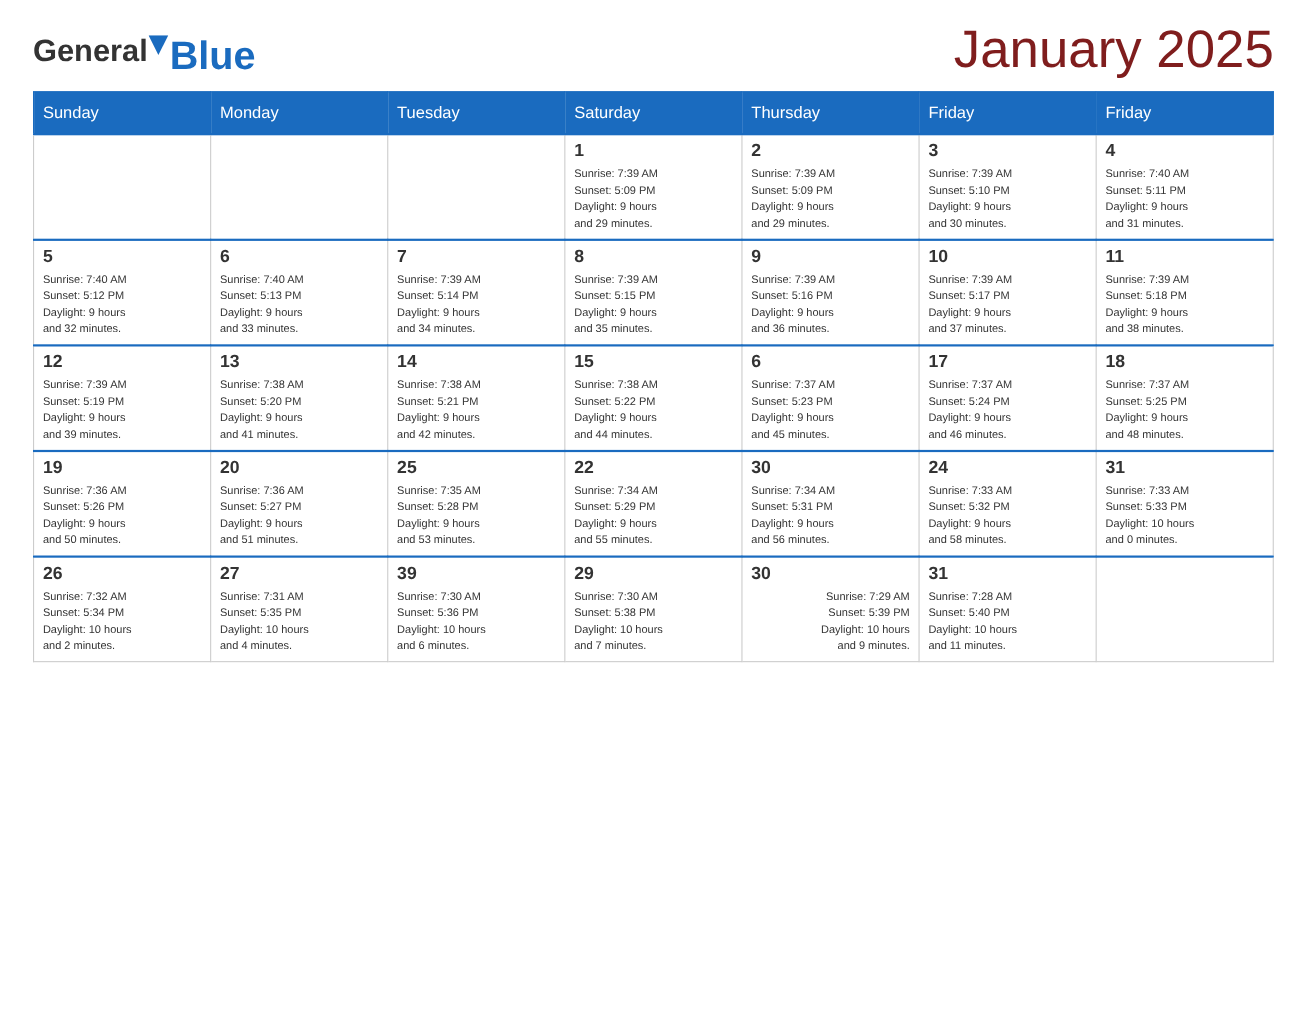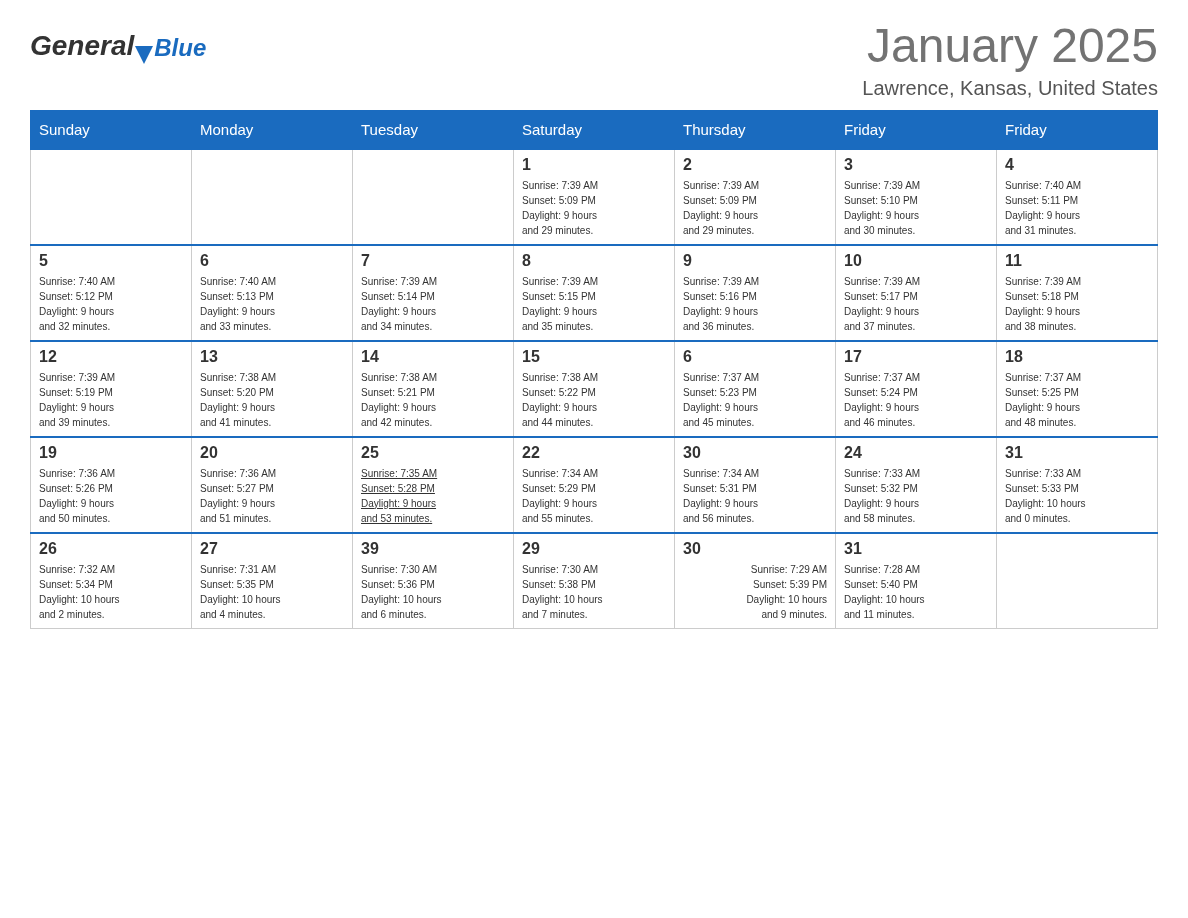--- a/index.html
+++ b/index.html
@@ -11,31 +11,30 @@
       min-height: 918px;
     }
     .header {
       display: flex;
       justify-content: space-between;
       align-items: flex-start;
       margin-bottom: 10px;
     }
     .logo {
       display: flex;
-      align-items: flex-end;
+      align-items: flex-start;
       margin-top: 10px;
-      font-style: italic;
     }
     .title-section {
       text-align: right;
     }
     .month-title {
       font-size: 48px;
       font-weight: normal;
-      color: #737373;
+      color: #7f1d1d;
       line-height: 1.1;
     }
     .location {
       font-size: 20px;
       color: #555;
       margin-top: 4px;
     }
     .calendar {
       width: 100%;
       border-collapse: collapse;
@@ -76,25 +75,24 @@
   </style>
 </head>
 <body>
 
 <div class="header">
   <div class="logo">
     <span style="font-size:28px;font-weight:bold;color:#333;">General</span>
     <svg width="18" height="18" viewBox="0 0 18 18" style="margin: 0 1px; position:relative; top:2px;">
       <polygon points="0,0 18,0 9,18" fill="#1a6bbf"></polygon>
     </svg>
-    <span style="font-size:24px;font-weight:bold;color:#1a6bbf;">Blue</span>
+    <span style="font-size:36px;font-weight:bold;color:#1a6bbf;">Blue</span>
   </div>
   <div class="title-section">
     <div class="month-title">January 2025</div>
-    <div class="location">Lawrence, Kansas, United States</div>
   </div>
 </div>
 
 <table class="calendar">
   <thead>
     <tr>
     <th>Sunday</th>
         <th>Monday</th>
         <th>Tuesday</th>
         <th>Saturday</th>
@@ -249,21 +247,21 @@
         </td>
         <td>
           <div class="day-number">20</div>
           <div class="day-info" style="white-space: pre-line;">Sunrise: 7:36 AM
 Sunset: 5:27 PM
 Daylight: 9 hours
 and 51 minutes.</div>
         </td>
         <td>
           <div class="day-number">25</div>
-          <div class="day-info" style="white-space: pre-line; text-decoration: underline;">Sunrise: 7:35 AM
+          <div class="day-info" style="white-space: pre-line;">Sunrise: 7:35 AM
 Sunset: 5:28 PM
 Daylight: 9 hours
 and 53 minutes.</div>
         </td>
         <td>
           <div class="day-number">22</div>
           <div class="day-info" style="white-space: pre-line;">Sunrise: 7:34 AM
 Sunset: 5:29 PM
 Daylight: 9 hours
 and 55 minutes.</div>

